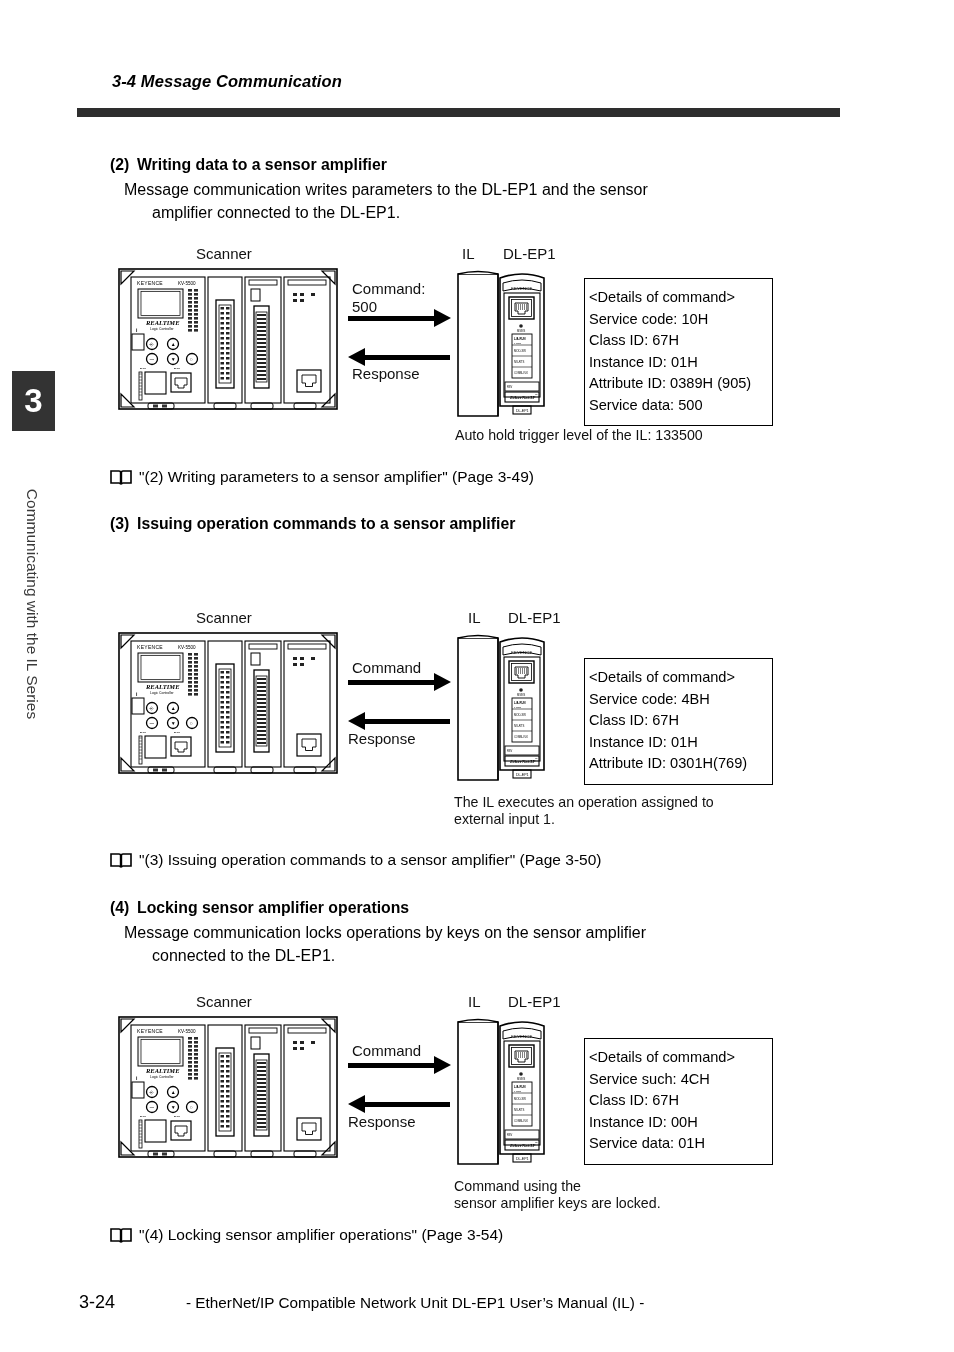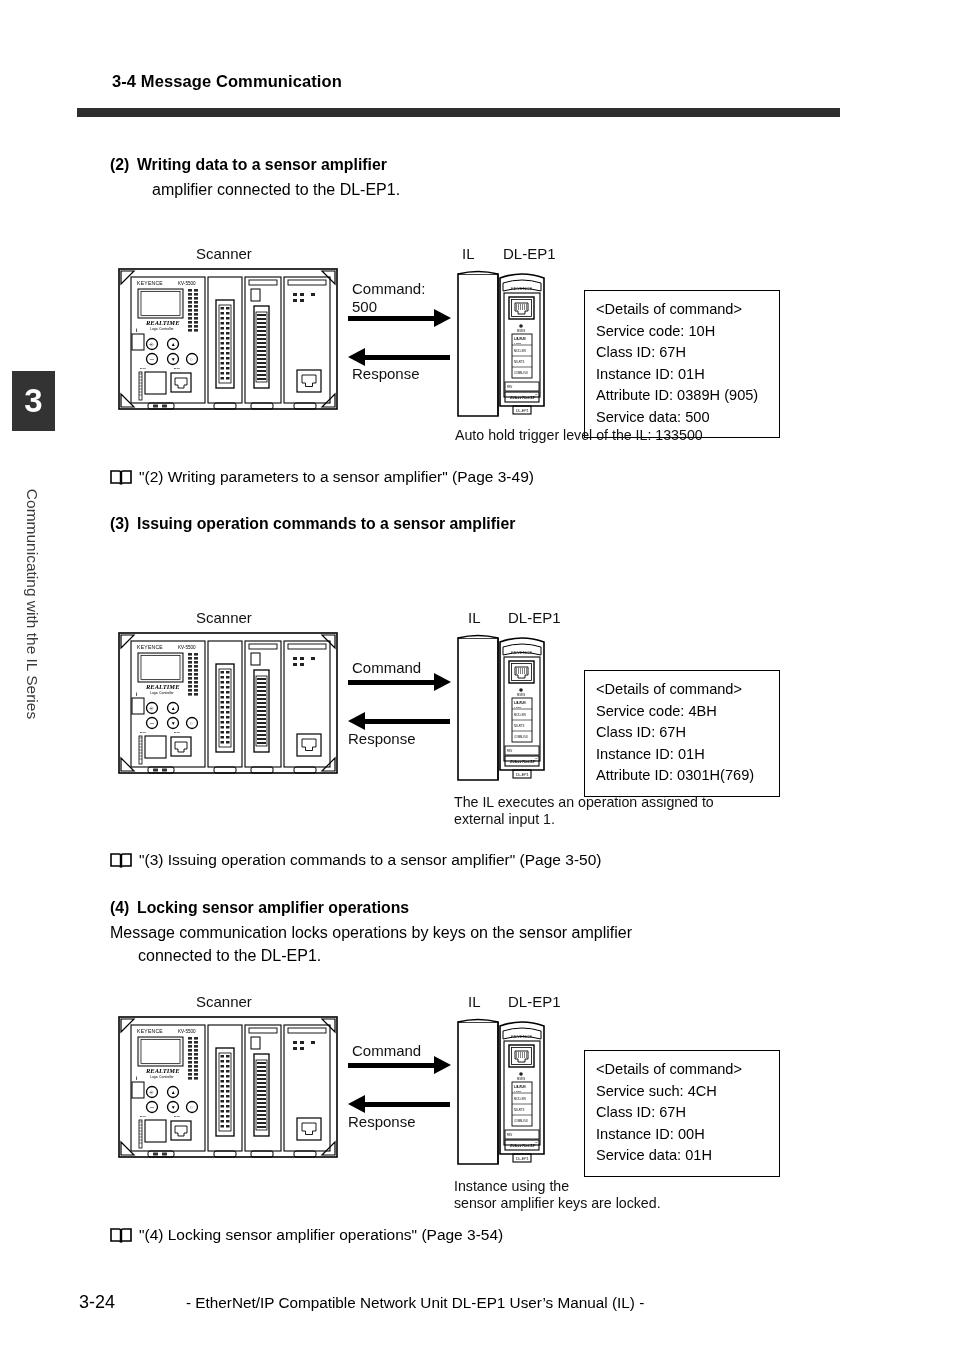--- a/index.html
+++ b/index.html
@@ -15,20 +15,21 @@
     color: #000;
     overflow: hidden;
   }
 
   
   #running-head {
     position: absolute;
     left: 112px;
     top: 72px;
     font-size: 16.5px;
+    font-style: italic;
     font-weight: bold;
     letter-spacing: .1px;
   }
   #head-rule {
     position: absolute;
     left: 77px;
     top: 108px;
     width: 763px;
     height: 9px;
     background: #2e2e2e;
@@ -102,25 +103,24 @@
     line-height: 17px;
     white-space: nowrap;
     color: #111;
   }
 
   
   .det-box {
     position: absolute;
     border: 1.6px solid #000;
     background: #fff;
-    padding: 8px 11px 9px 11px;
+    padding: 8px 11px 9px 4px;
     font-size: 14.6px;
     line-height: 21.5px;
     white-space: nowrap;
-    margin-top: 12px;
   }
 
   
   .arrow-line { position: absolute; background: #000; }
   .arrow-head { position: absolute; width: 0; height: 0; }
   .arrow-head.right {
     border-top: 9px solid transparent;
     border-bottom: 9px solid transparent;
     border-left: 17px solid #000;
   }
@@ -153,20 +153,21 @@
 <div id="running-head">3-4 Message Communication</div>
 <div id="head-rule"></div>
 
 <div id="chapter-tab">3</div>
 <div id="chapter-side-text">Communicating with the IL Series</div>
 
 <div class="sec-head" style="left:110px; top:156px;">
   <span class="num">(2)</span><span>Writing data to a sensor amplifier</span>
 </div>
 <div class="body-par" style="left:124px; top:178px; width:714px;">
+  <span>Message communication writes parameters to the DL-EP1 and the sensor</span>
   <span class="lastline">amplifier connected to the DL-EP1.</span>
 </div>
 
 <div class="figure">
 
   <div class="lbl" style="left:196px; top:245px;">Scanner</div>
   <div class="lbl" style="left:462px; top:245px;">IL</div>
   <div class="lbl" style="left:503px; top:245px;">DL-EP1</div>
 
   <div style="position:absolute; left:118px; top:268px;">
@@ -632,21 +633,21 @@
       <path d="M1,2 h8 q1.6,0 1.6,1.6 v11.8 q0,-1.4 -1.6,-1.4 h-8 z" fill="#fff" stroke="#000" stroke-width="1.6"></path>
       <path d="M21,2 h-8 q-1.6,0 -1.6,1.6 v11.8 q0,-1.4 1.6,-1.4 h8 z" fill="#fff" stroke="#000" stroke-width="1.6"></path>
     </svg>
   </span>
   <span>"(3) Issuing operation commands to a sensor amplifier" (Page 3-50)</span>
 </div>
 
 <div class="sec-head" style="left:110px; top:899px;">
   <span class="num">(4)</span><span>Locking sensor amplifier operations</span>
 </div>
-<div class="body-par" style="left:110px; top:921px; width:714px;">
+<div class="body-par" style="left:124px; top:921px; width:714px;">
   <span>Message communication locks operations by keys on the sensor amplifier</span>
   <span class="lastline">connected to the DL-EP1.</span>
 </div>
 
 <div class="figure">
   <div class="lbl" style="left:196px; top:993px;">Scanner</div>
   <div class="lbl" style="left:468px; top:993px;">IL</div>
   <div class="lbl" style="left:508px; top:993px;">DL-EP1</div>
 
   <div style="position:absolute; left:118px; top:1016px;">
@@ -845,21 +846,21 @@
 
   <div class="det-box" style="left:584px; top:1038px; width:172px;">
     <div>&lt;Details of command&gt;</div>
     <div>Service such: 4CH</div>
     <div>Class ID: 67H</div>
     <div>Instance ID: 00H</div>
     <div>Service data: 01H</div>
   </div>
 
   <div class="caption" style="left:454px; top:1178px;">
-    <div>Instance using the</div>
+    <div>Command using the</div>
     <div>sensor amplifier keys are locked.</div>
   </div>
 </div>
 
 <div class="ref-line" style="left:110px; top:1226px;">
   <span class="book-icon">
     <svg width="22" height="17" viewBox="0 0 22 17">
       <path d="M1,2 h8 q1.6,0 1.6,1.6 v11.8 q0,-1.4 -1.6,-1.4 h-8 z" fill="#fff" stroke="#000" stroke-width="1.6"></path>
       <path d="M21,2 h-8 q-1.6,0 -1.6,1.6 v11.8 q0,-1.4 1.6,-1.4 h8 z" fill="#fff" stroke="#000" stroke-width="1.6"></path>
     </svg>

